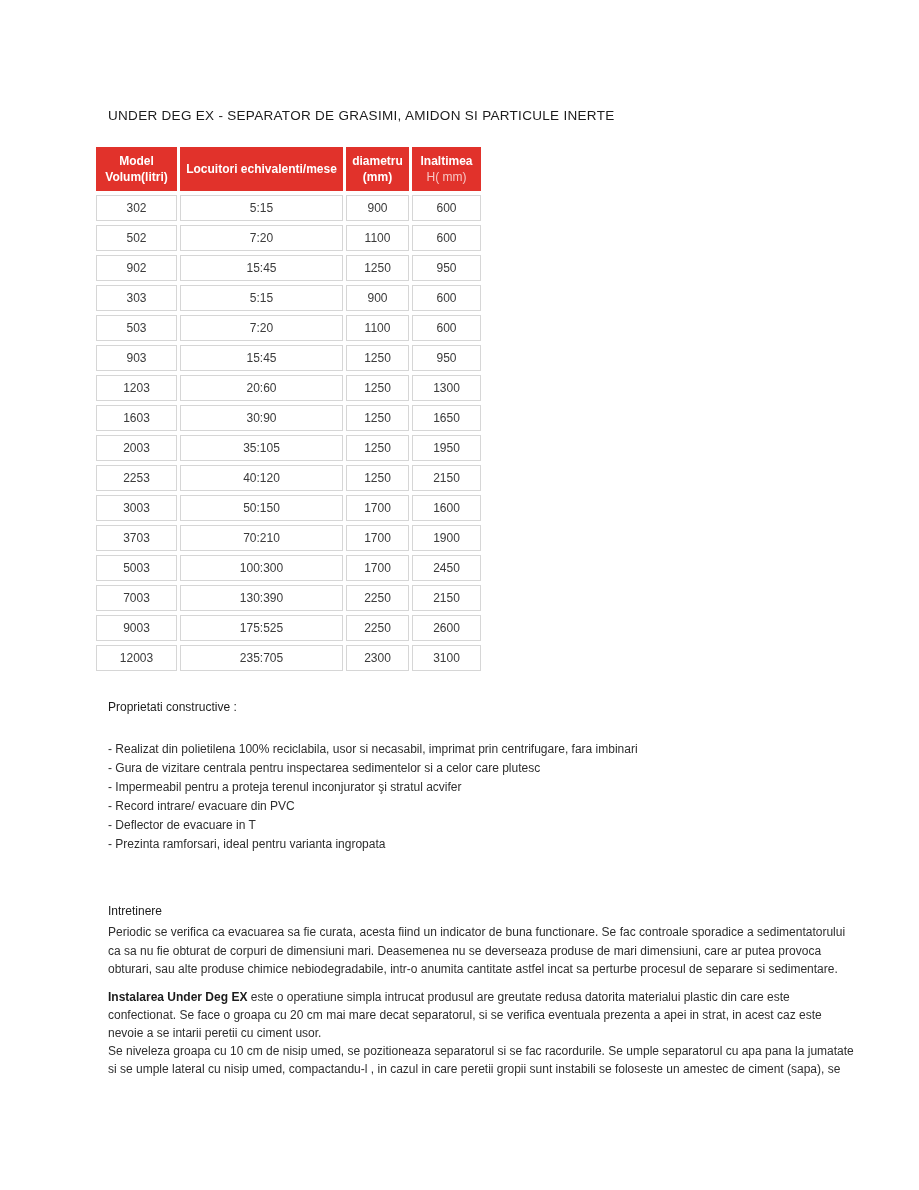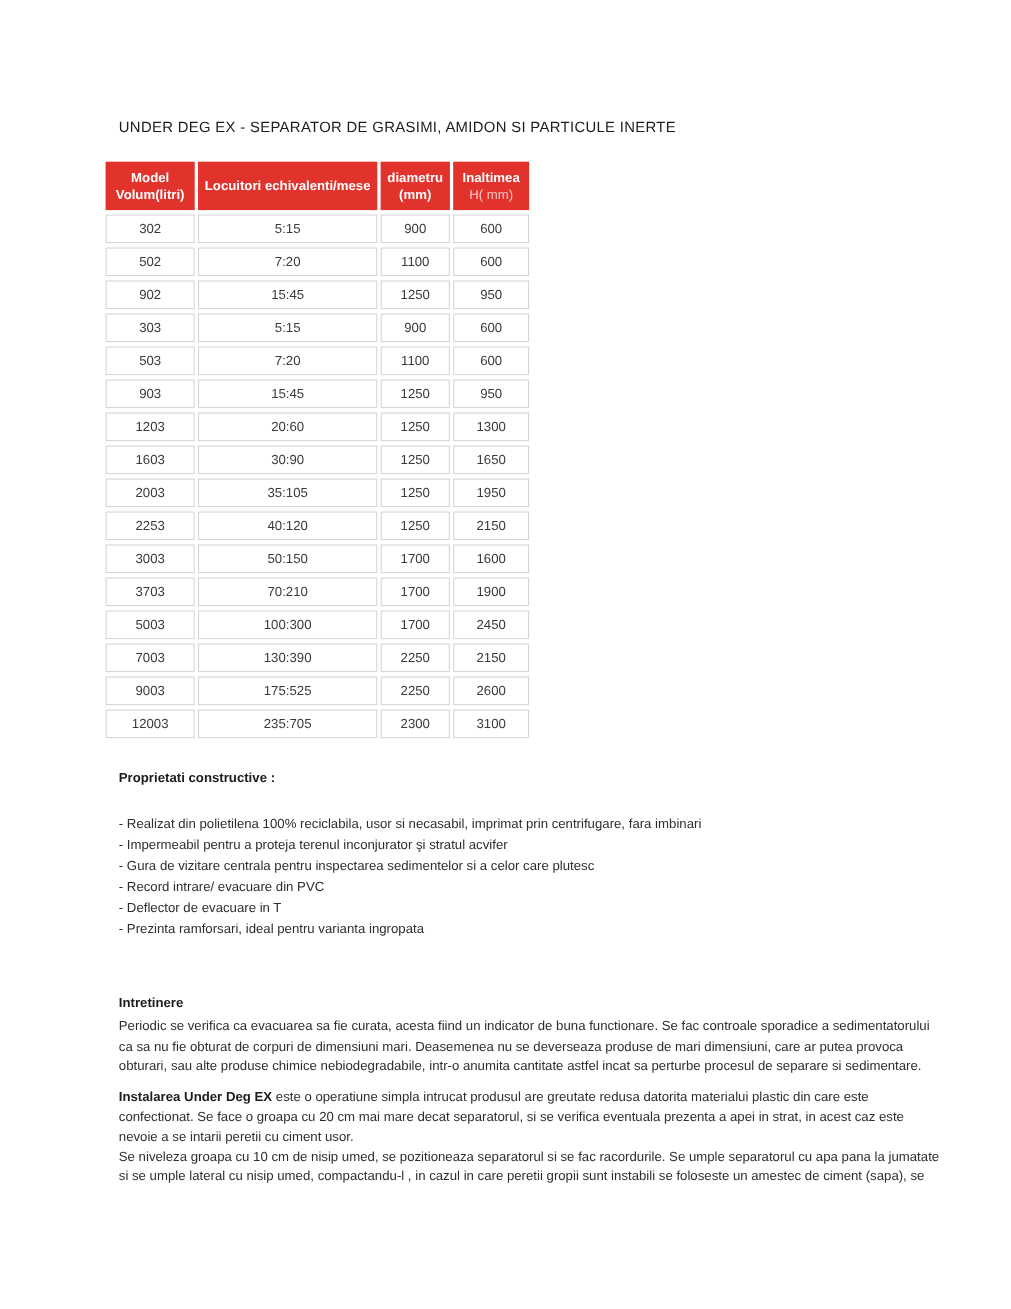--- a/index.html
+++ b/index.html
@@ -34,21 +34,21 @@
   .th span { display: block; }
   .th .dim { color: rgba(255,255,255,0.72); font-weight: 400; }
   .tbody { margin-top: 4px; display: grid; row-gap: 4px; }
   .td {
     height: 26px; background: #ffffff; border: 1px solid #d6d6d6;
     display: flex; align-items: center; justify-content: center;
     font-size: 12px; color: #3a3a3a;
   }
 
   
-  .heading { font-size: 12px; font-weight: 700; color: #1c1c1c; line-height: 16px; }
+  .heading { font-size: 12px; font-weight: 400; color: #1c1c1c; line-height: 16px; }
   .props   { position: absolute; left: 108px; top: 699px; }
   .bullets { margin-top: 25px; font-size: 12px; line-height: 19px; color: #2e2e2e; }
   .maint   { position: absolute; left: 108px; top: 903px; }
   .maint p { margin-top: 4px; }
   .install { position: absolute; left: 108px; top: 988px; }
   .body-text {
     font-size: 12px; line-height: 18.5px; color: #2e2e2e;
     white-space: pre-line; width: 805px;
   }
   .install .body-text { line-height: 18px; }
@@ -178,22 +178,22 @@
         <div class="td">2300</div>
         <div class="td">3100</div>
       </div>
     </div>
   </div>
 
   <section class="props">
     <div class="heading">Proprietati constructive :</div>
     <div class="bullets">
       <div>- Realizat din polietilena 100% reciclabila, usor si necasabil, imprimat prin centrifugare, fara imbinari</div>
+      <div>- Gura de vizitare centrala pentru inspectarea sedimentelor si a celor care plutesc</div>
       <div>- Impermeabil pentru a proteja terenul inconjurator şi stratul acvifer</div>
-      <div>- Gura de vizitare centrala pentru inspectarea sedimentelor si a celor care plutesc</div>
       <div>- Record intrare/ evacuare din PVC</div>
       <div>- Deflector de evacuare in T</div>
       <div>- Prezinta ramforsari, ideal pentru varianta ingropata</div>
     </div>
   </section>
 
   <section class="maint">
     <div class="heading">Intretinere</div>
     <p class="body-text">Periodic se verifica ca evacuarea sa fie curata, acesta fiind un indicator de buna functionare. Se fac controale sporadice a sedimentatorului
 ca sa nu fie obturat de corpuri de dimensiuni mari. Deasemenea nu se deverseaza produse de mari dimensiuni, care ar putea provoca

